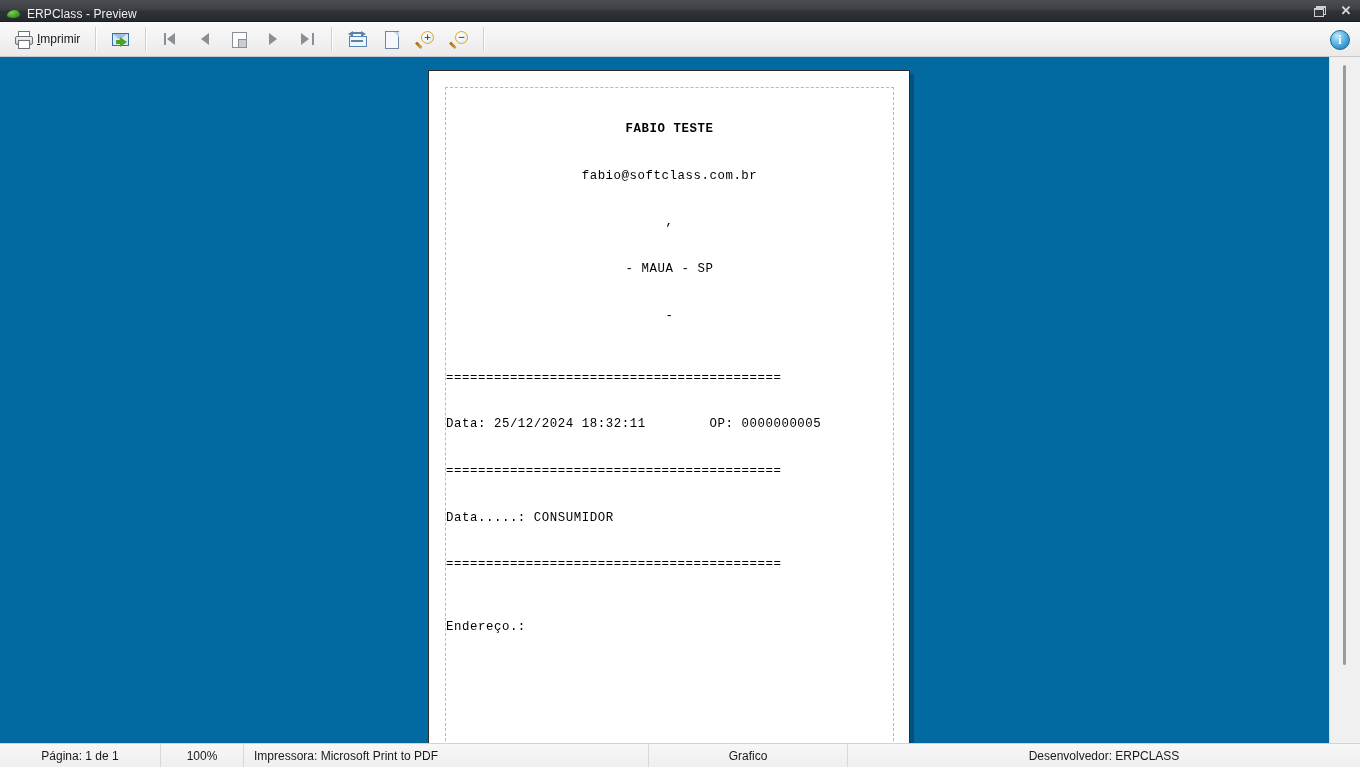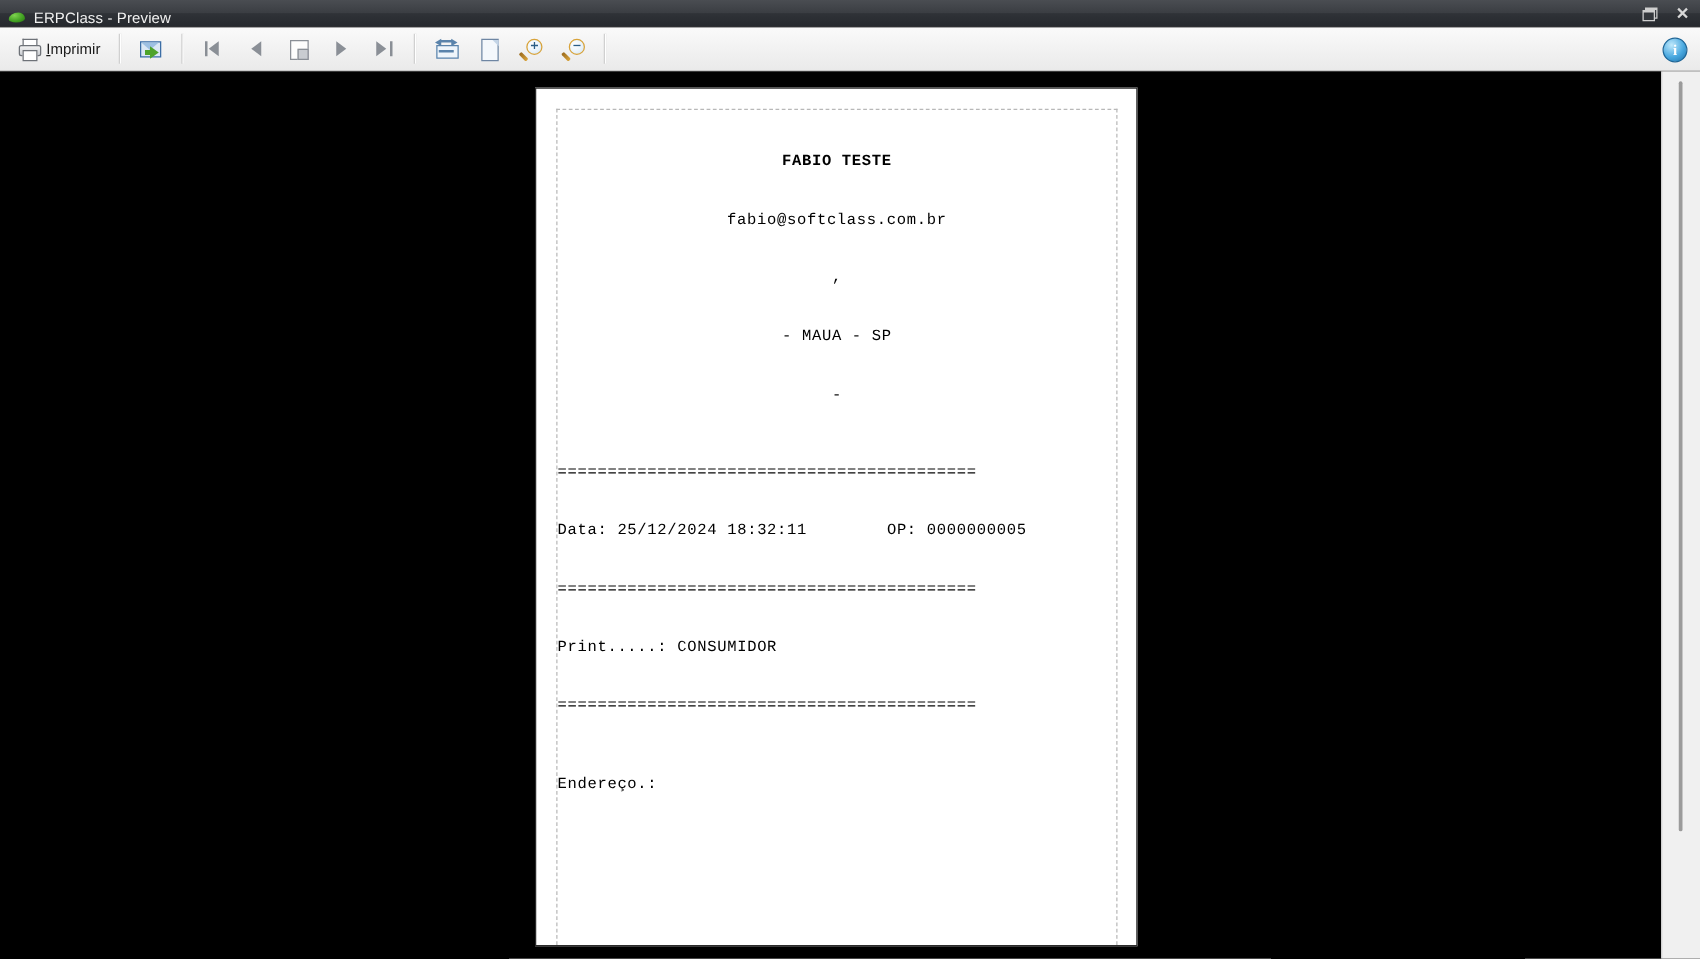--- a/index.html
+++ b/index.html
@@ -270,21 +270,21 @@
     flex: 1 1 auto;
     position: relative;
     background: #808080;
     overflow: hidden;
     display: flex;
     justify-content: flex-start;
   }
   .preview-scroll {
     position:absolute;
     left:0; top:0; right:30px; bottom:0;
-    background:#000000;
+    background:#0369a1;
   }
   .page {
     position: absolute;
     left: 428px;
     top: 13px;
     width: 480px;
     height: 685px;
     background: #ffffff;
     border: 1px solid #2a2a2a;
     box-shadow: 4px 4px 0 rgba(0,0,0,0.22);
@@ -481,21 +481,21 @@
         <div class="doc">
           <span class="ln center bold">FABIO TESTE</span>
           <span class="ln center">fabio@softclass.com.br</span>
           <span class="ln center">,</span>
           <span class="ln center">- MAUA - SP</span>
           <span class="ln center">-</span>
 
           <span class="rule">==========================================</span>
           <span class="ln">Data: 25/12/2024 18:32:11        OP: 0000000005</span>
           <span class="rule">==========================================</span>
-          <span class="ln">Print.....: CONSUMIDOR</span>
+          <span class="ln">Data.....: CONSUMIDOR</span>
           <span class="rule">==========================================</span>
 
           <span class="ln"><span>Endereço.:</span> <span></span></span>
           
           
           
           
           
           
           
@@ -528,14 +528,21 @@
         </div>
       </div>
 
     </div>
 
     <div class="vscroll">
       <div class="vthumb"></div>
     </div>
   </div>
 
+  <div class="statusbar">
+    <div class="sb-cell sb-page">Página: 1 de 1</div>
+    <div class="sb-cell sb-zoom">100%</div>
+    <div class="sb-cell sb-printer">Impressora: Microsoft Print to PDF</div>
+    <div class="sb-cell sb-mode">Grafico</div>
+    <div class="sb-cell sb-dev">Desenvolvedor: ERPCLASS</div>
+  </div>
 
 </div>
 
 </body></html>

